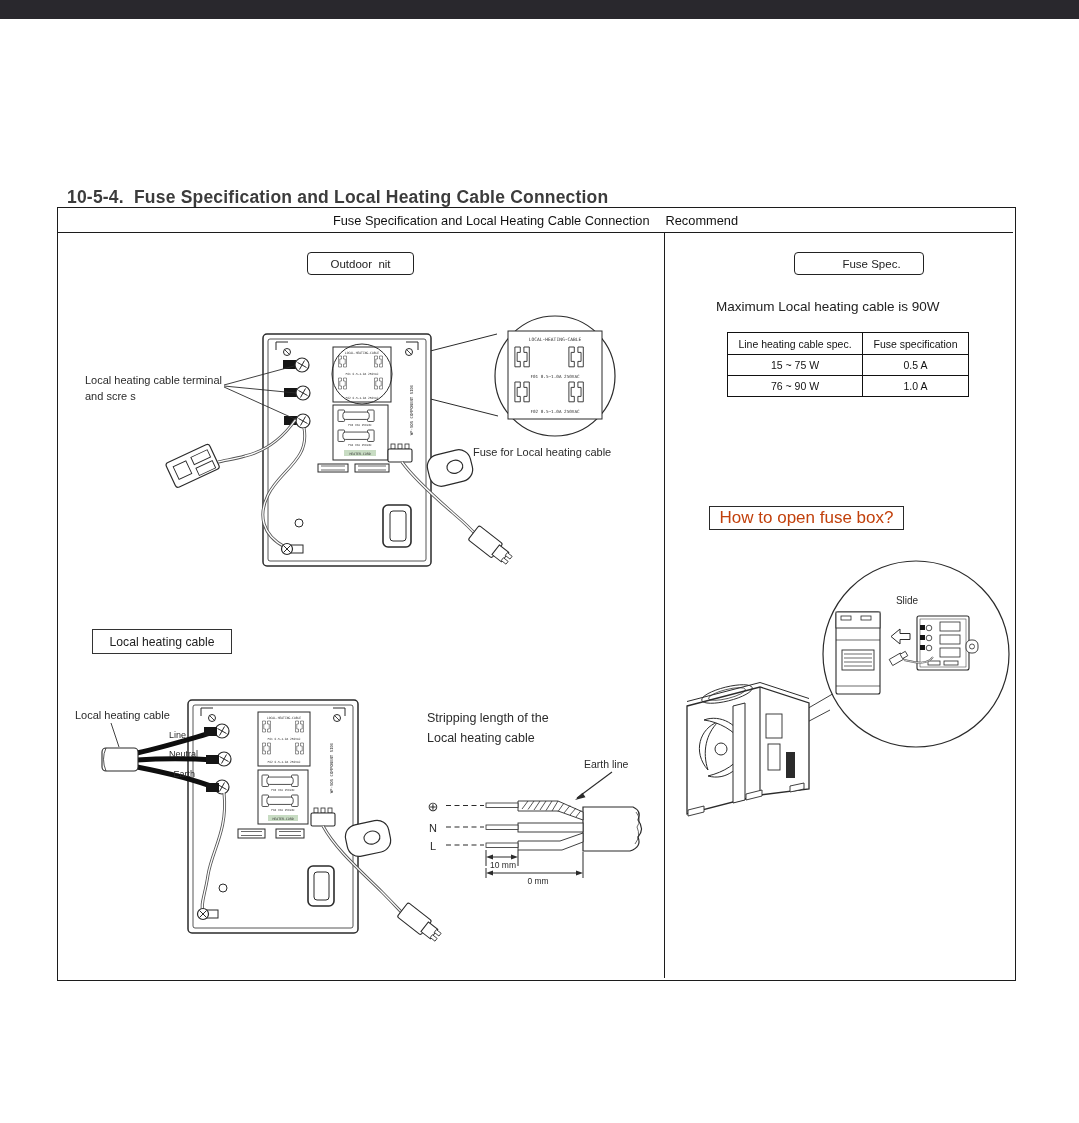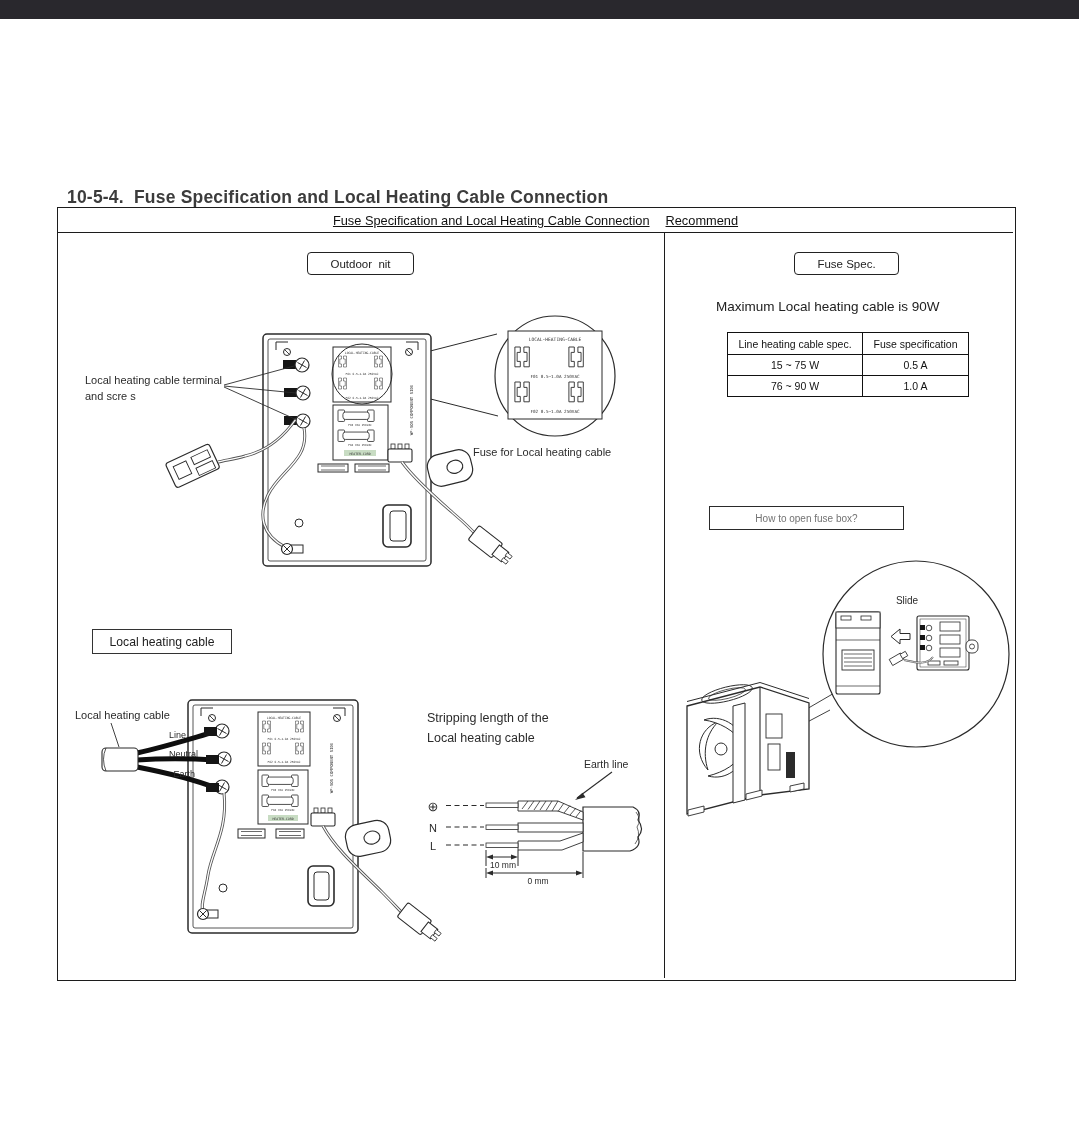--- a/index.html
+++ b/index.html
@@ -5,34 +5,34 @@
   html,body{margin:0;padding:0;}
   body{
     width:1079px;height:1123px;position:relative;background:#ffffff;
     font-family:"Liberation Sans",sans-serif;color:#222;overflow:hidden;
   }
   .abs{position:absolute;}
   .topbar{left:0;top:0;width:1079px;height:19px;background:#29282d;}
   .doc-title{left:67px;top:155px;font-size:17.5px;font-weight:bold;color:#3c3c3c;white-space:pre;letter-spacing:.2px;margin-top:32px;}
   .frame{left:57px;top:207px;width:957px;height:772px;border:1.6px solid #1c1c1c;background:#fff;}
   .header-row{left:58px;top:208px;width:955px;height:24px;border-bottom:1.5px solid #1c1c1c;
-    display:flex;align-items:center;justify-content:center;gap:16px;font-size:12.8px;color:#111;text-decoration:underline;}
+    display:flex;align-items:center;justify-content:center;gap:16px;font-size:12.8px;color:#111;}
   .vdivider{left:664px;top:233px;width:0;height:745px;border-left:1.4px solid #1c1c1c;}
   .badge{border:1.4px solid #222;border-radius:4px;display:flex;align-items:center;justify-content:center;
     font-size:11.5px;color:#222;background:#fff;white-space:pre;}
   .outdoor-badge{left:307px;top:252px;width:105px;height:21px;}
-  .fusespec-badge{left:794px;top:252px;width:103px;height:21px;}
+  .fusespec-badge{left:794px;top:252px;width:103px;height:21px;padding-left:25px;}
   .note{left:716px;top:299px;font-size:13.5px;color:#222;}
   .spec-table{left:727px;top:332px;border-collapse:collapse;font-size:10.5px;color:#111;background:#fff;}
   .spec-table td{border:1.3px solid #111;text-align:center;padding:0;}
   .spec-table .hd td{height:21px;}
   .spec-table .dr td{height:20px;}
   .c1{width:134px;} .c2{width:105px;}
   .howto{left:709px;top:506px;width:193px;height:22px;border:1.8px solid #2a2a2a;background:#fff;
-    display:flex;align-items:center;justify-content:center;font-size:10px;color:#737373;}
+    display:flex;align-items:center;justify-content:center;font-size:17px;color:#c2410c;}
   .section-label{left:92px;top:629px;width:138px;height:23px;border:1.4px solid #333;background:#fff;
     display:flex;align-items:center;justify-content:center;font-size:12.2px;color:#222;}
   svg{display:block;}
   svg text{font-family:"Liberation Sans",sans-serif;fill:#2b2b2b;}
   svg .mono{font-family:"DejaVu Sans Mono",monospace;fill:#333;}
 </style>
 </head>
 <body>
 
 <div class="abs topbar"></div>

